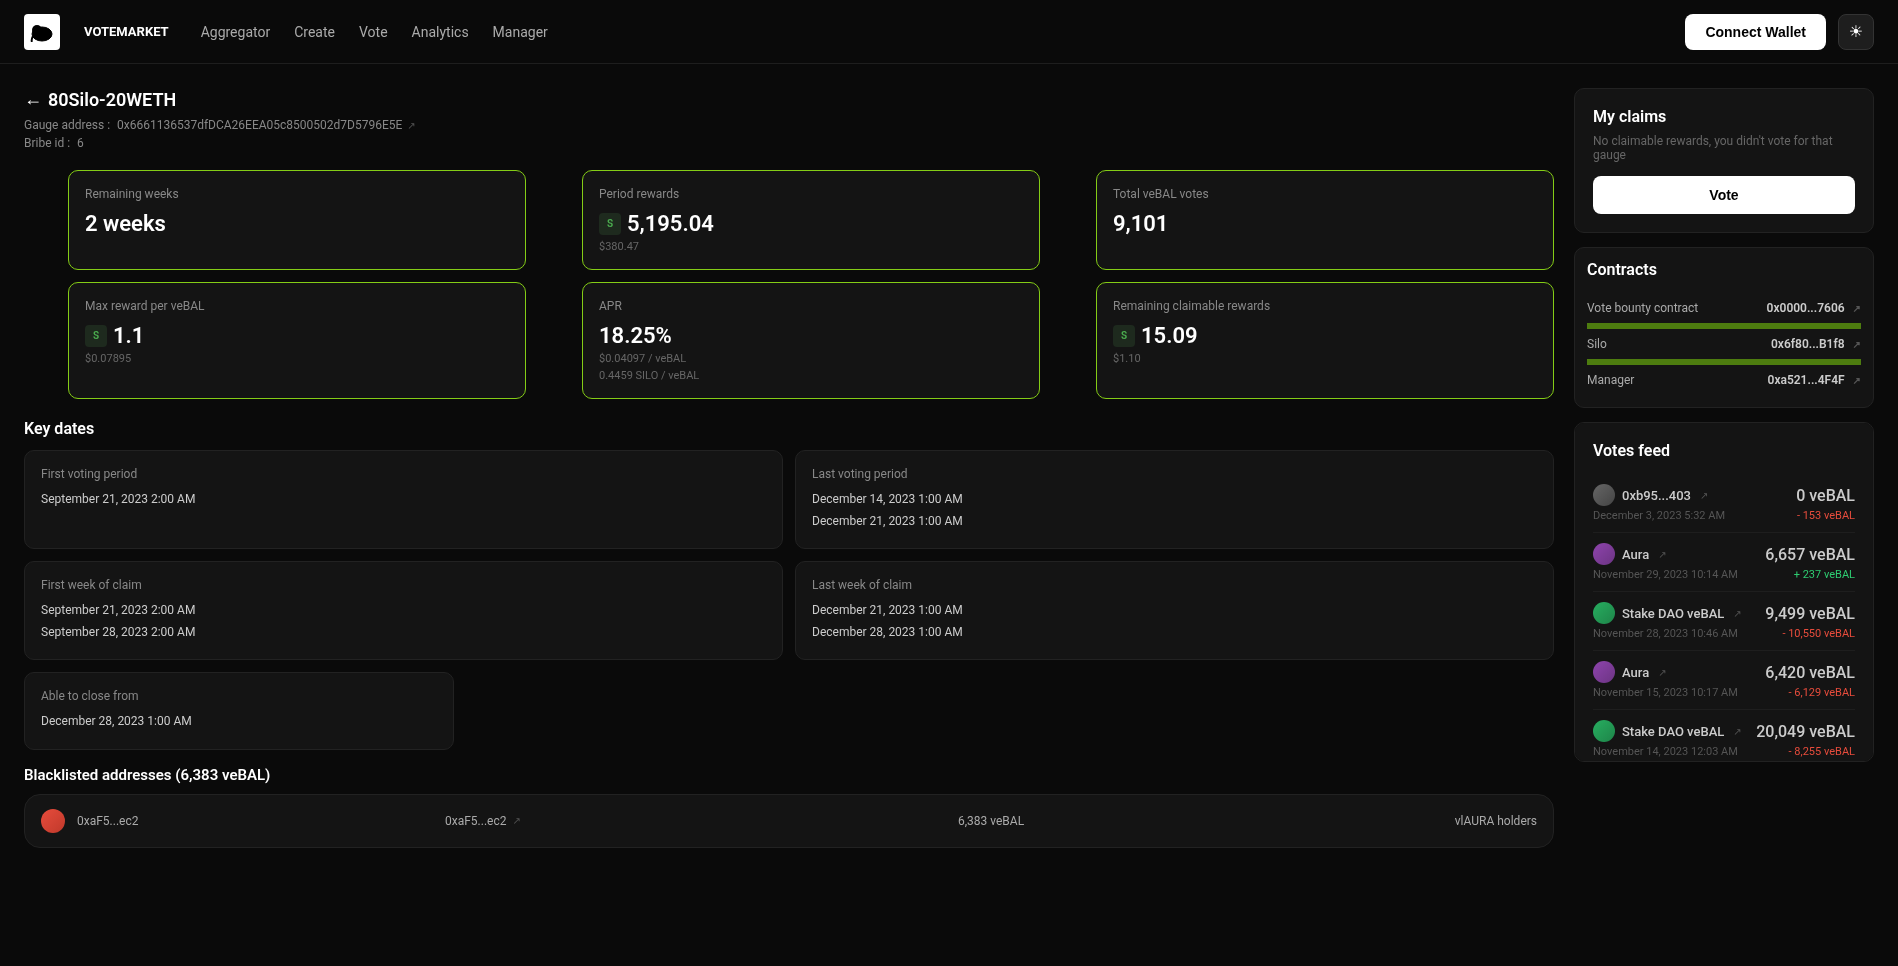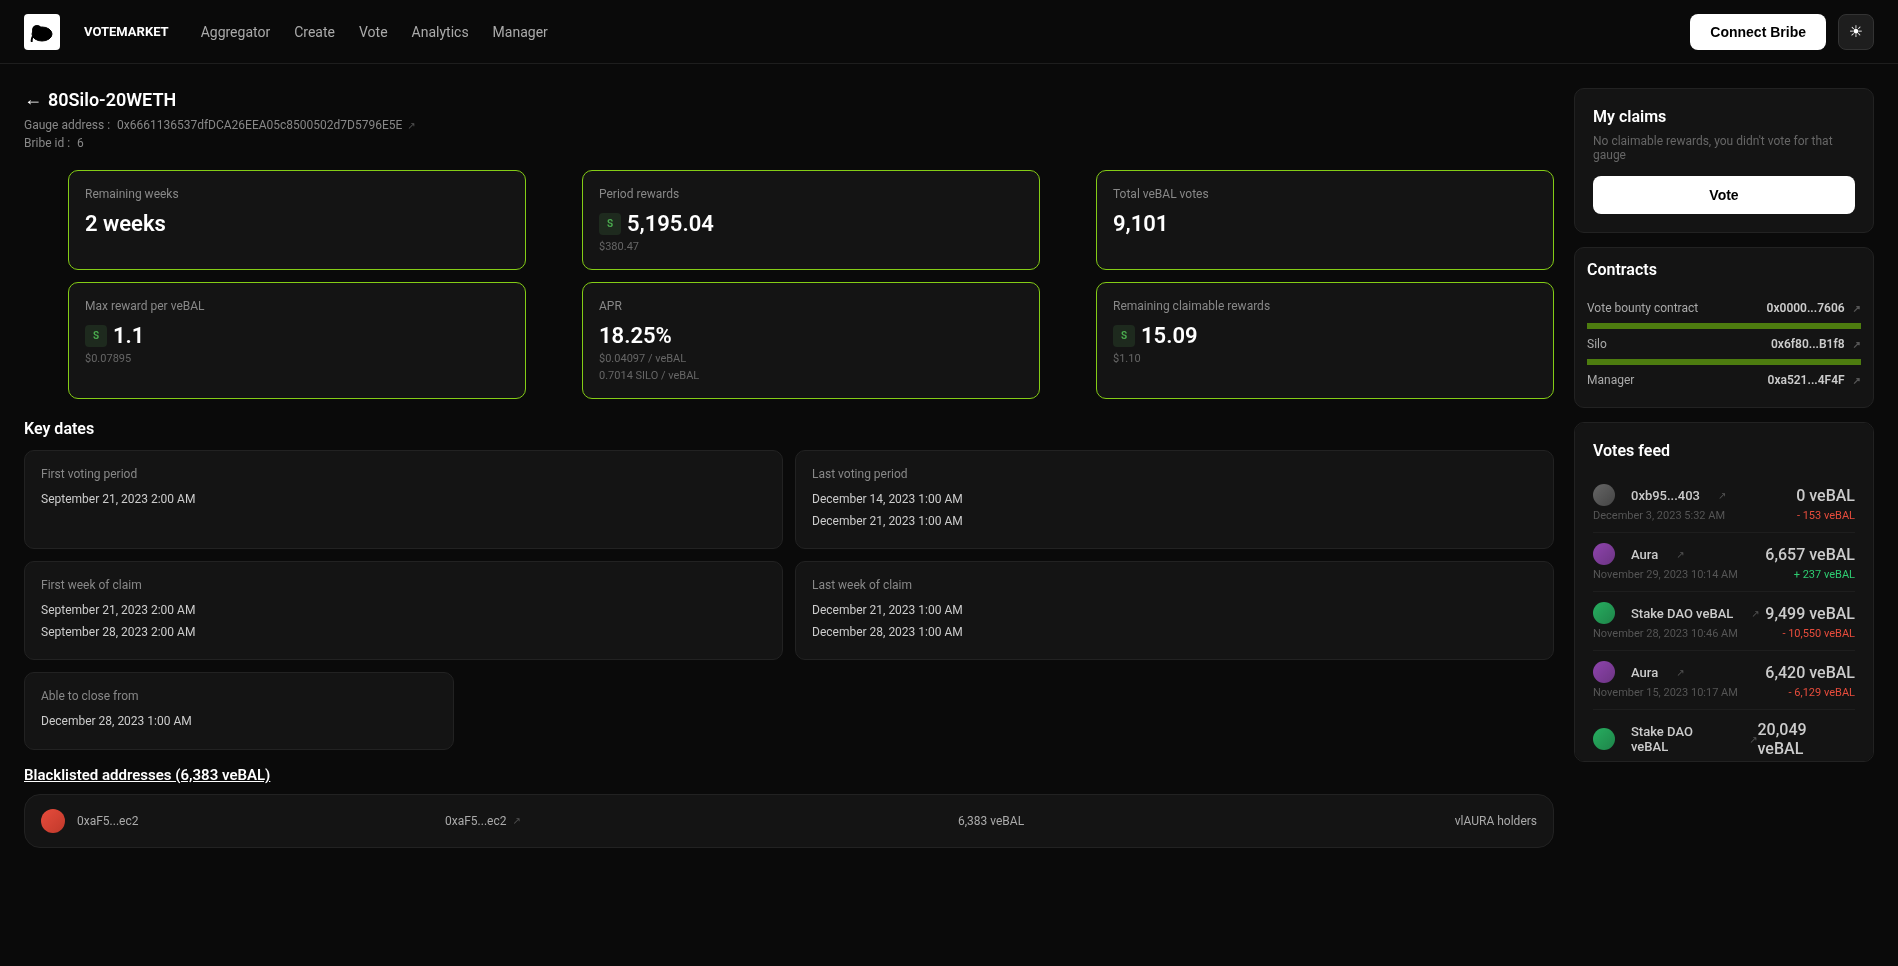--- a/index.html
+++ b/index.html
@@ -120,21 +120,21 @@
     .date-card-full {
       background: #141414;
       border: 1px solid #222;
       border-radius: 10px;
       padding: 16px;
       margin-bottom: 12px;
     }
     .date-label { color: #888; font-size: 12px; margin-bottom: 8px; }
     .date-value { color: #ccc; font-size: 12px; line-height: 1.8; }
     
-    .blacklist-title { color: #fff; font-size: 15px; font-weight: 600; margin: 16px 0 10px; text-decoration: underline; }
+    .blacklist-title { color: #fff; font-size: 15px; font-weight: 600; margin: 16px 0 10px; }
     .blacklist-row {
       background: #141414;
       border: 1px solid #222;
       border-radius: 16px;
       padding: 14px 16px;
       display: flex;
       align-items: center;
       gap: 12px;
     }
     .bl-avatar {
@@ -201,21 +201,21 @@
     .vote-item {
       padding: 10px 0;
       border-bottom: 1px solid #1e1e1e;
     }
     .vote-item:last-child { border-bottom: none; }
     .vote-row-top {
       display: flex; align-items: center; justify-content: space-between;
       margin-bottom: 3px;
     }
     .vote-entity {
-      display: flex; align-items: center; gap: 16px;
+      display: flex; align-items: center; gap: 7px;
       color: #ccc; font-size: 13px; font-weight: 500;
     }
     .vote-avatar {
       width: 22px; height: 22px; border-radius: 50%;
       flex-shrink: 0;
     }
     .vote-amount { color: #ccc; font-size: 16px; font-weight: 500; }
     .vote-date { color: #555; font-size: 11px; }
     .vote-change-neg { color: #e74c3c; font-size: 11px; text-align: right; }
     .vote-change-pos { color: #2ecc71; font-size: 11px; text-align: right; }
@@ -250,21 +250,21 @@
     <span class="logo-text">VOTEMARKET</span>
   </div>
   <div class="nav-links">
     <a class="nav-link">Aggregator</a>
     <a class="nav-link">Create</a>
     <a class="nav-link">Vote</a>
     <a class="nav-link">Analytics</a>
     <a class="nav-link">Manager</a>
   </div>
   <div class="nav-right">
-    <button class="connect-wallet-btn">Connect Bribe</button>
+    <button class="connect-wallet-btn">Connect Wallet</button>
     <button class="theme-btn">☀</button>
   </div>
 </nav>
 
 <div class="main-content">
 
   <div class="left-panel">
 
     <div class="page-header">
       <div class="back-link">
@@ -318,21 +318,21 @@
         </div>
         <div class="stat-sub">$0.07895</div>
       </div>
 
       <div class="stat-card">
         <div class="stat-label">APR</div>
         <div class="stat-value">
           <span>18.25%</span>
         </div>
         <div class="stat-sub">$0.04097 / veBAL</div>
-        <div class="stat-sub">0.7014 SILO / veBAL</div>
+        <div class="stat-sub">0.4459 SILO / veBAL</div>
       </div>
 
       <div class="stat-card">
         <div class="stat-label">Remaining claimable rewards</div>
         <div class="stat-value">
           <span class="token-icon">S</span>
           <span>15.09</span>
         </div>
         <div class="stat-sub">$1.10</div>
       </div>

